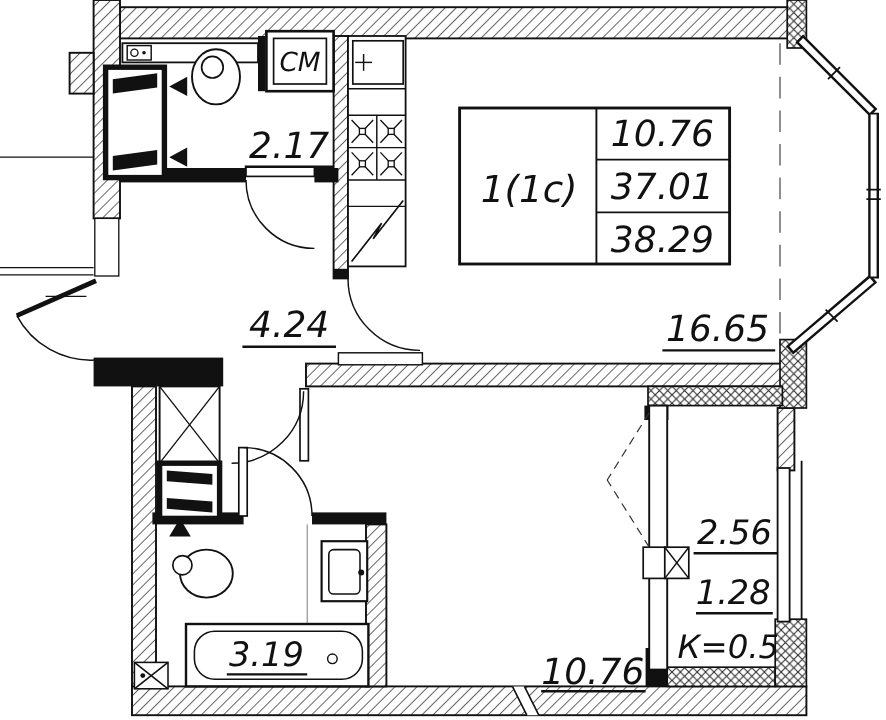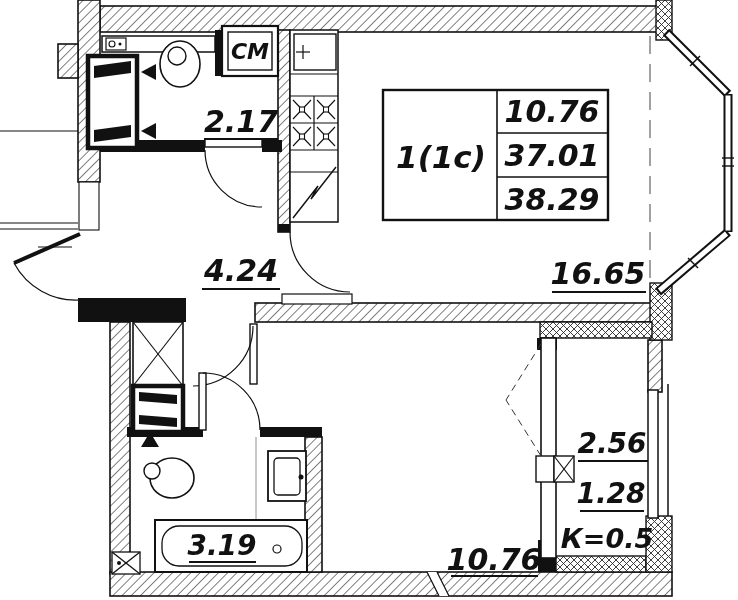--- a/index.html
+++ b/index.html
@@ -1,16 +1,16 @@
 <!DOCTYPE html>
 <html><head>
 <meta charset="utf-8">
 <style>
   html,body{margin:0;padding:0;background:#ffffff;}
-  .stage{width:738px;height:600px;overflow:hidden;background:#fff;position:relative;font-weight:bold;}
+  .stage{width:738px;height:600px;overflow:hidden;background:#fff;position:relative;}
   svg{display:block;}
   svg text{font-family:"DejaVu Sans","Liberation Sans",sans-serif;font-style:italic;fill:#111;}
   .lbl{font-size:30px;}
   .lbl-s{font-size:28px;}
   .tbl{font-size:30px;}
   .tbl-t{font-size:31px;}
   .cm{font-size:22px;}
   .k{font-size:27px;}
 </style>
 </head>

